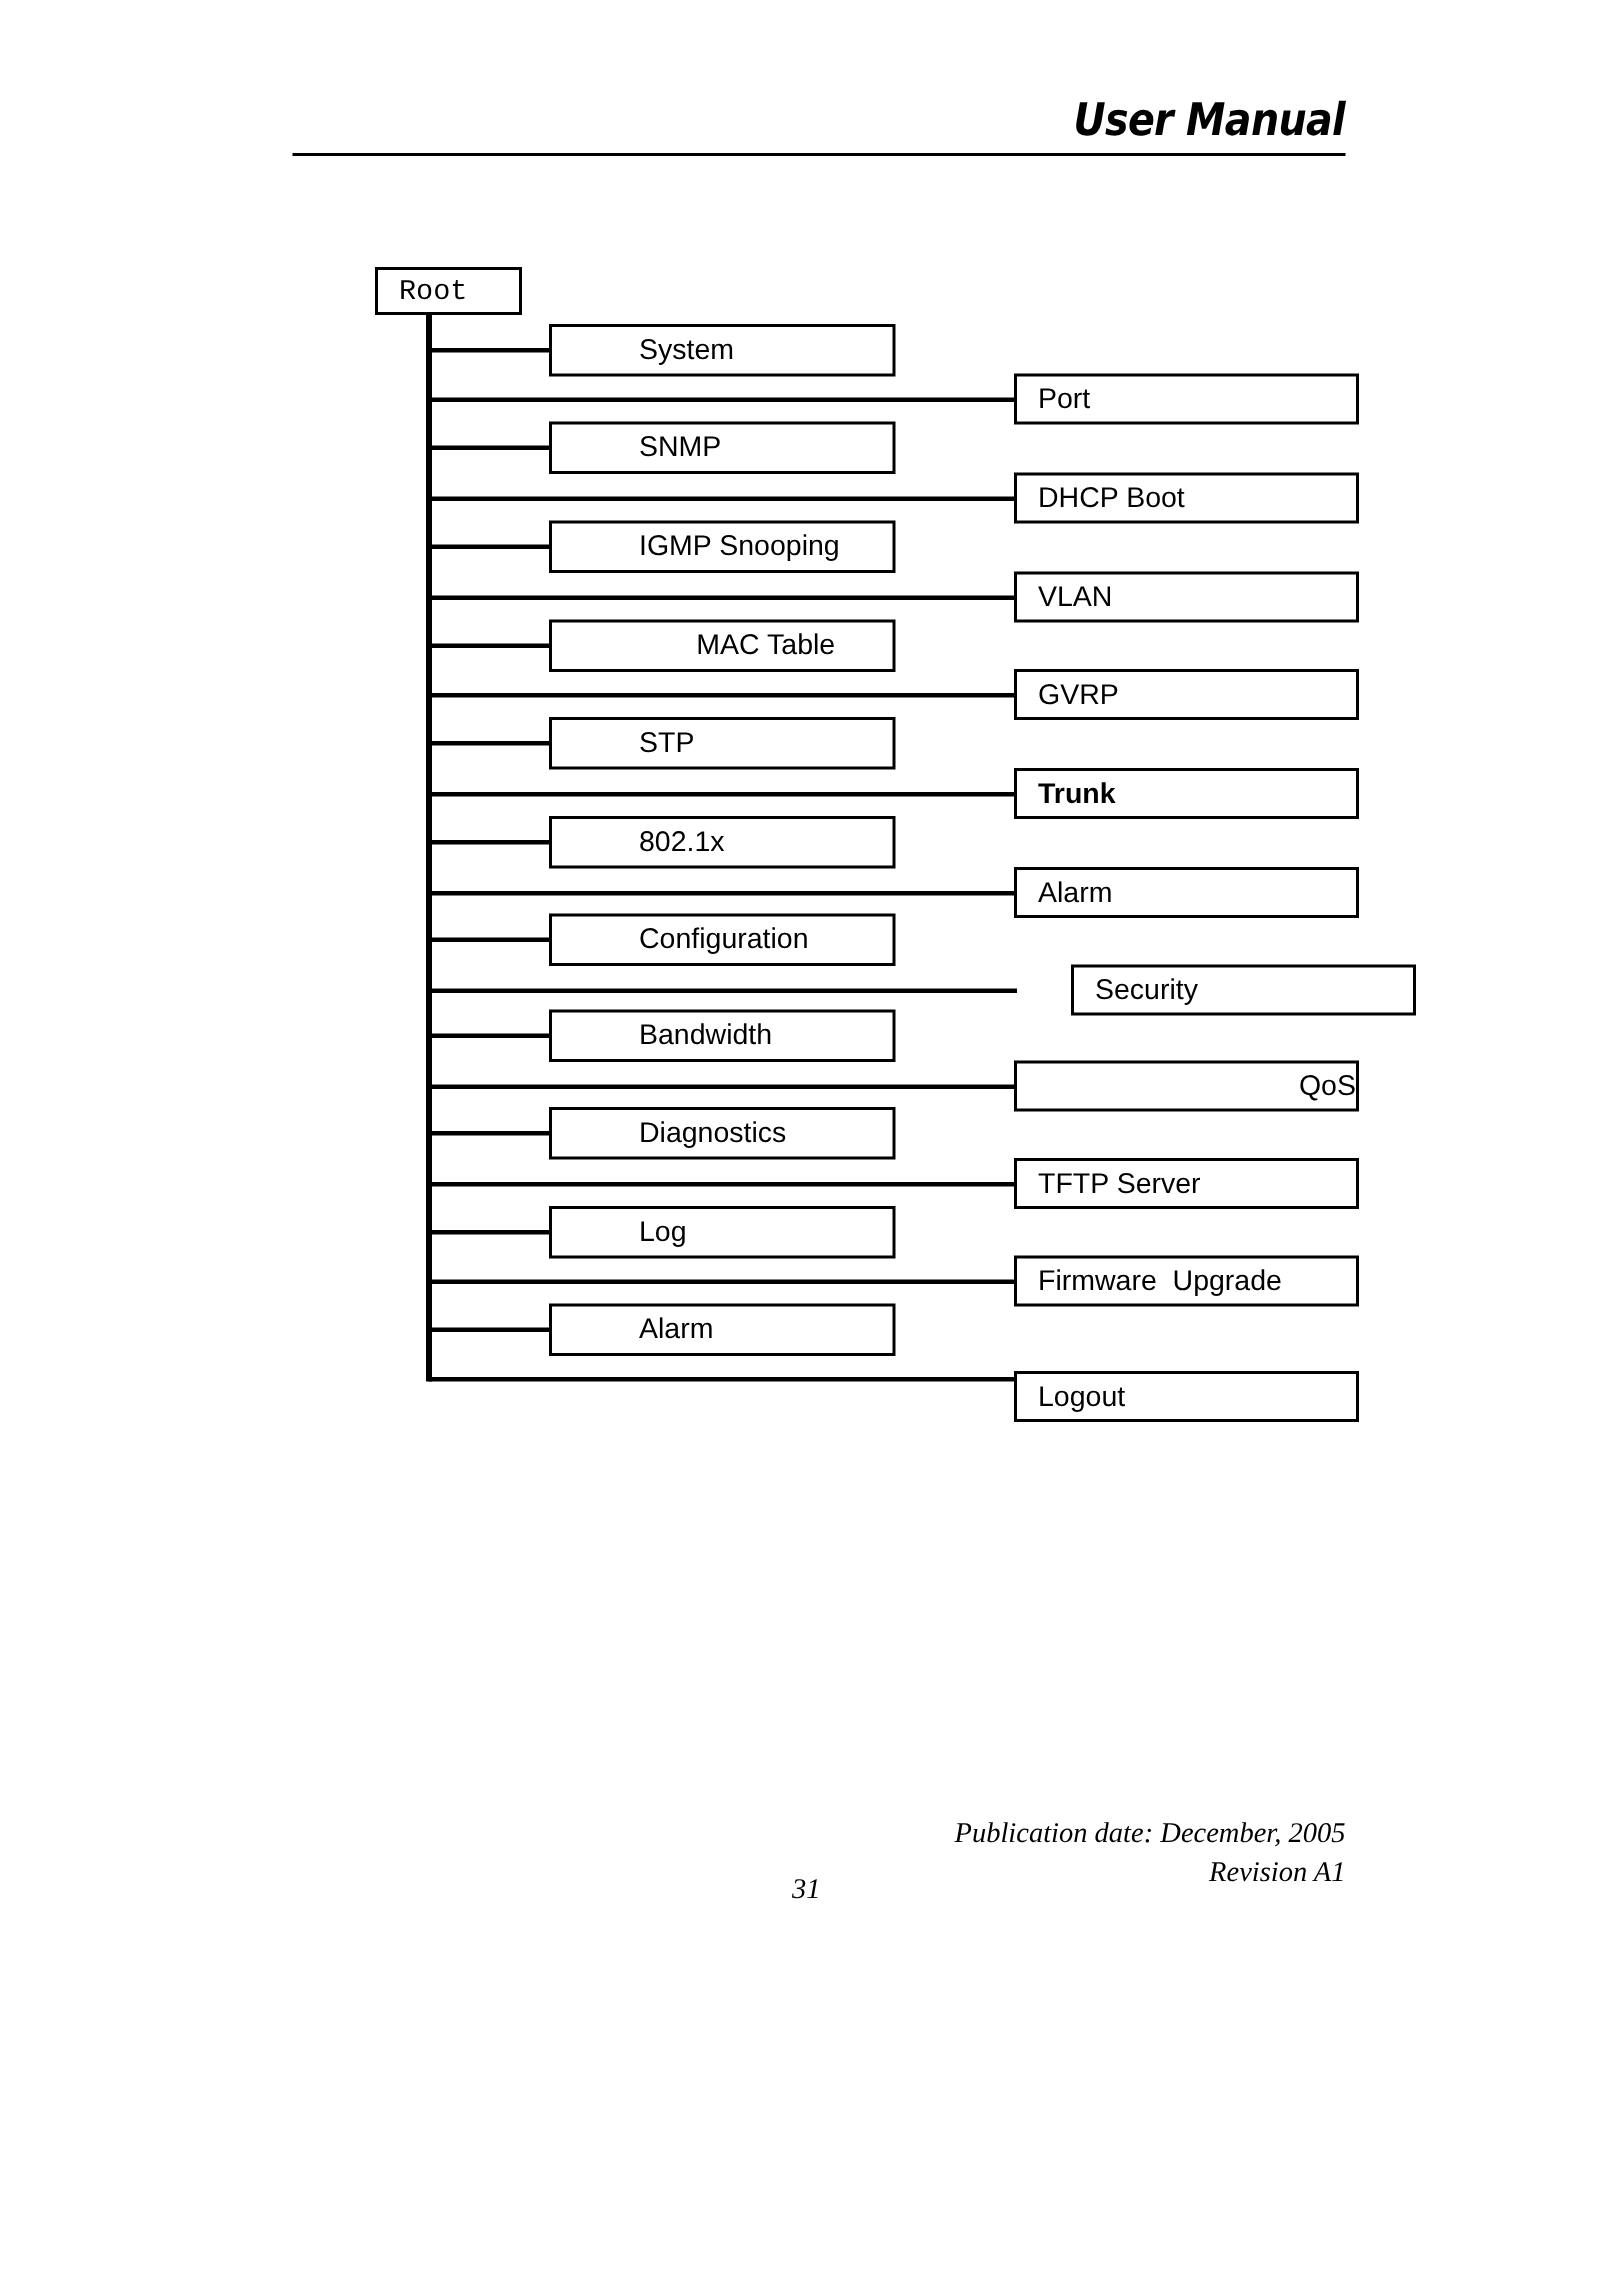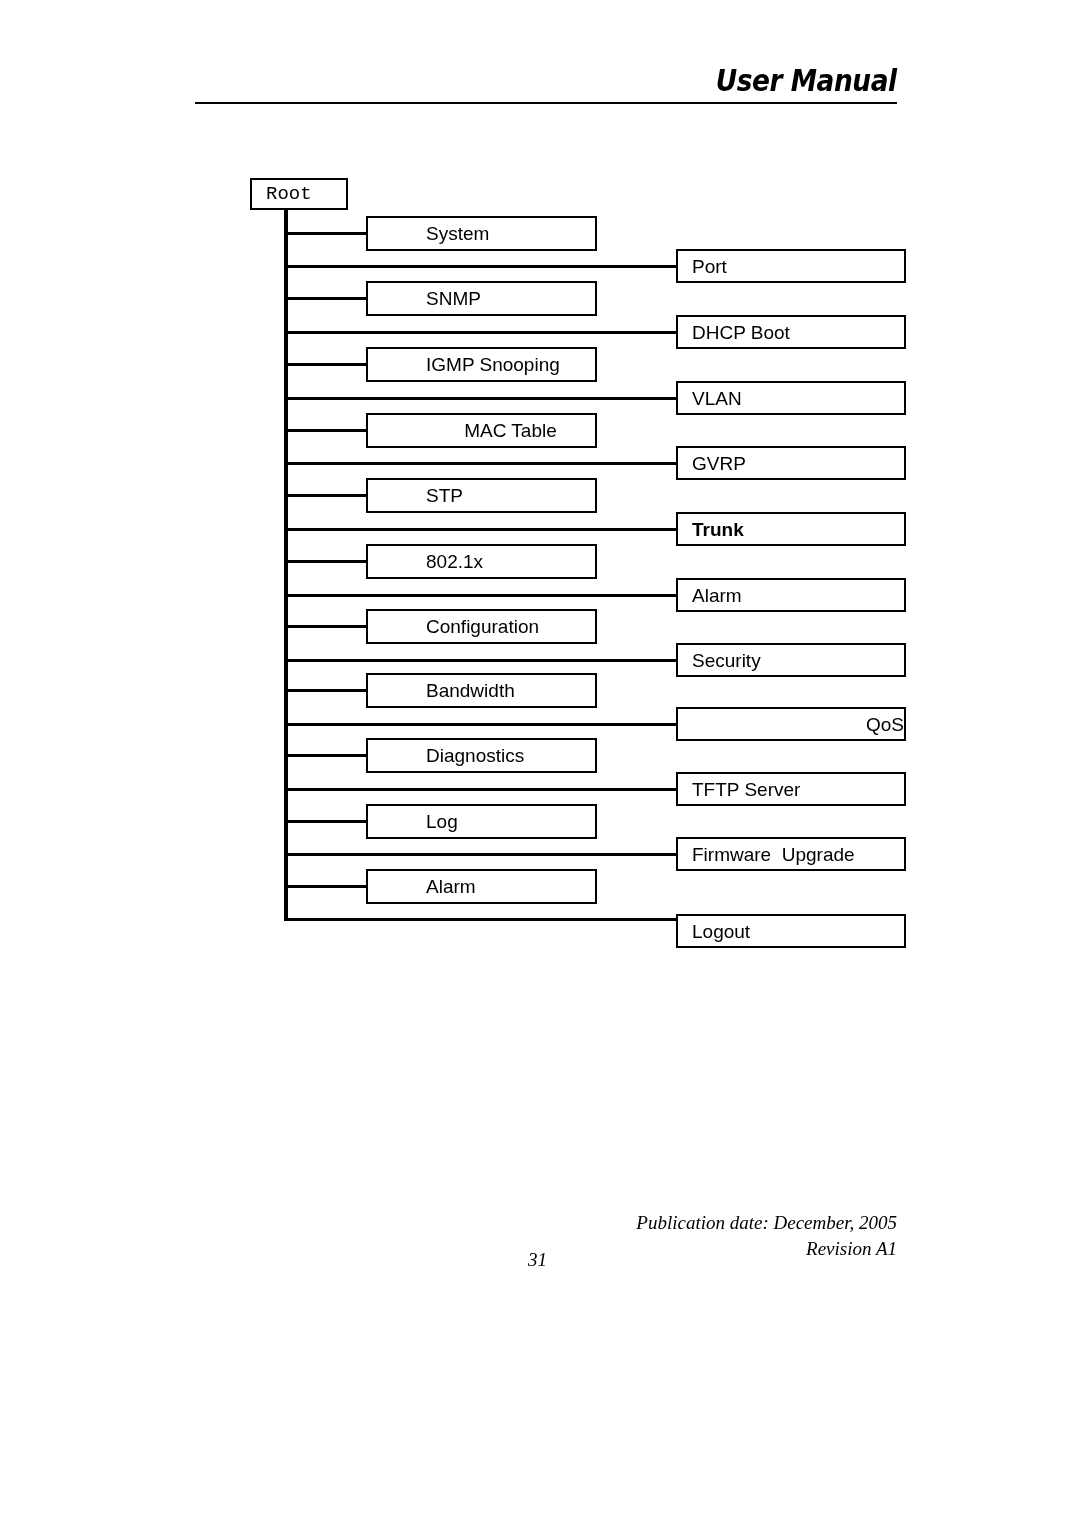--- a/index.html
+++ b/index.html
@@ -187,21 +187,21 @@
       <div class="node node-left" style="top: 673px;"><span>Bandwidth</span></div>
       <div class="node node-left" style="top: 738px;"><span>Diagnostics</span></div>
       <div class="node node-left" style="top: 804px;"><span>Log</span></div>
       <div class="node node-left" style="top: 869px;"><span>Alarm</span></div>
       <div class="node node-right" style="top: 249px;"><span>Port</span></div>
       <div class="node node-right" style="top: 315px;"><span>DHCP Boot</span></div>
       <div class="node node-right" style="top: 381px;"><span>VLAN</span></div>
       <div class="node node-right" style="top: 446px;"><span>GVRP</span></div>
       <div class="node node-right" style="top: 512px; font-weight: bold;"><span>Trunk</span></div>
       <div class="node node-right" style="top: 578px;"><span>Alarm</span></div>
-      <div class="node node-right" style="top: 643px;"><span>Security</span></div>
+      <div class="node node-right" style="top: 643px; margin-left: 38px;"><span>Security</span></div>
       <div class="node node-right" style="top: 707px; justify-content: flex-end;"><span>QoS</span></div>
       <div class="node node-right" style="top: 772px;"><span>TFTP Server</span></div>
       <div class="node node-right" style="top: 837px;"><span>Firmware  Upgrade</span></div>
       <div class="node node-right" style="top: 902px; margin-top: 12px;"><span>Logout</span></div>
     </div>
 
 </div>
 
 <div id="footer-meta">
   <div>Publication date: December, 2005</div>

